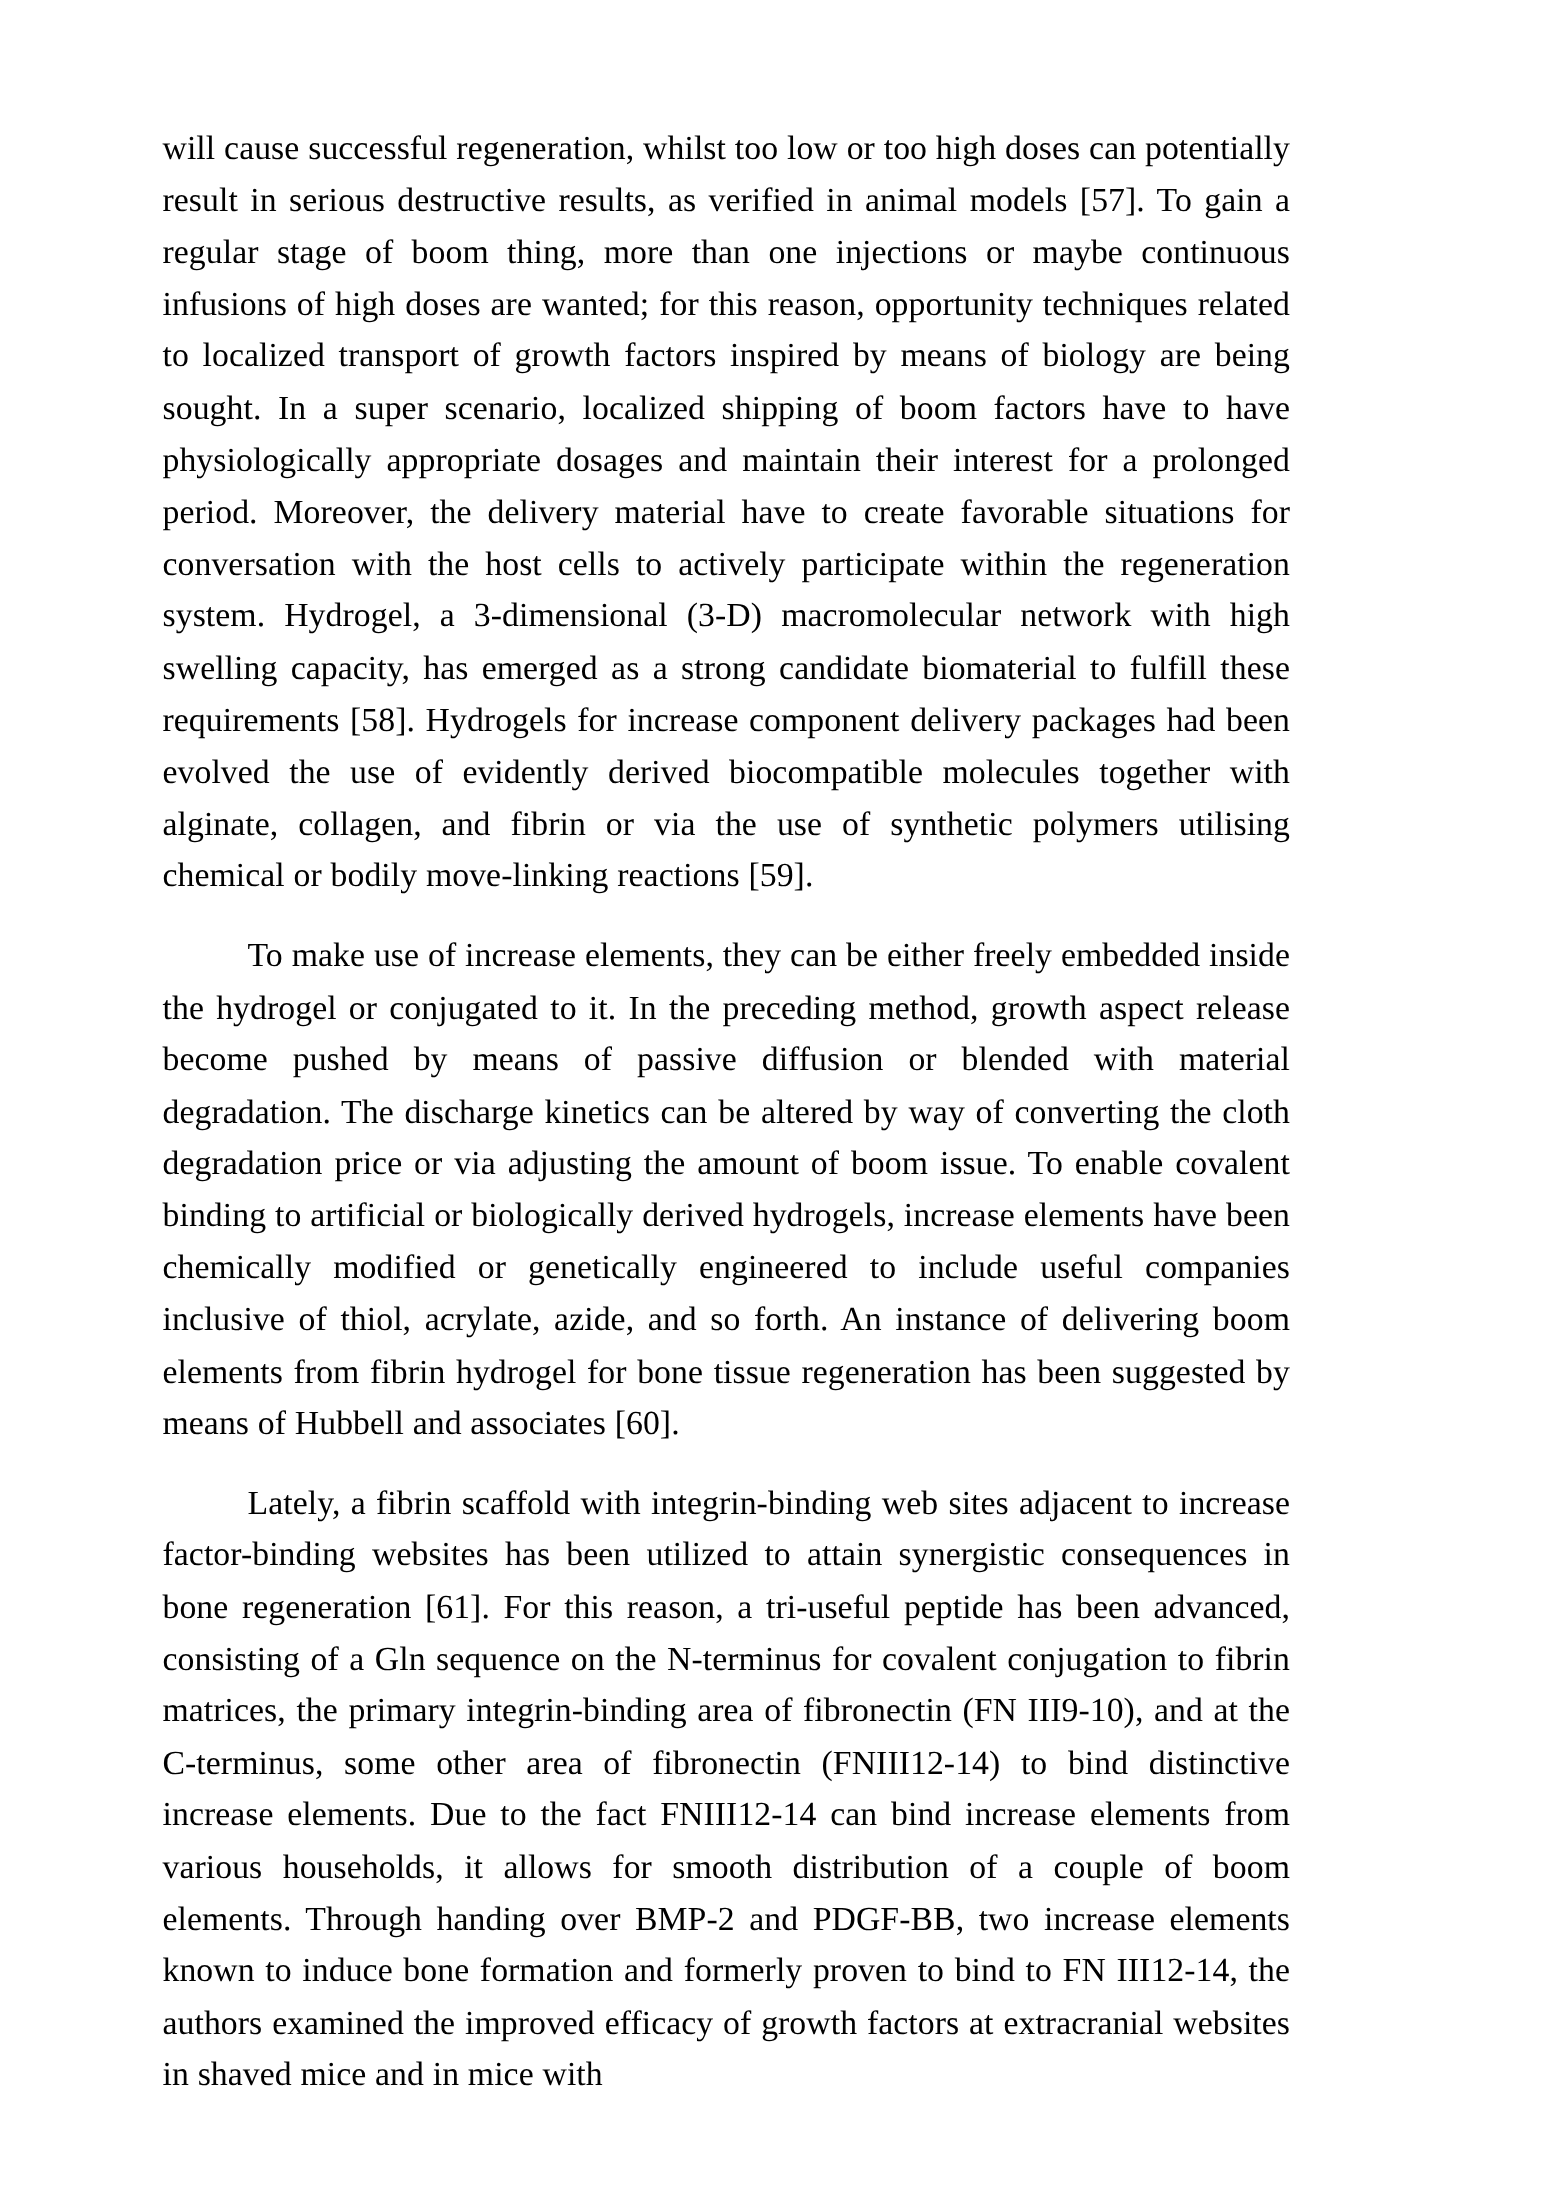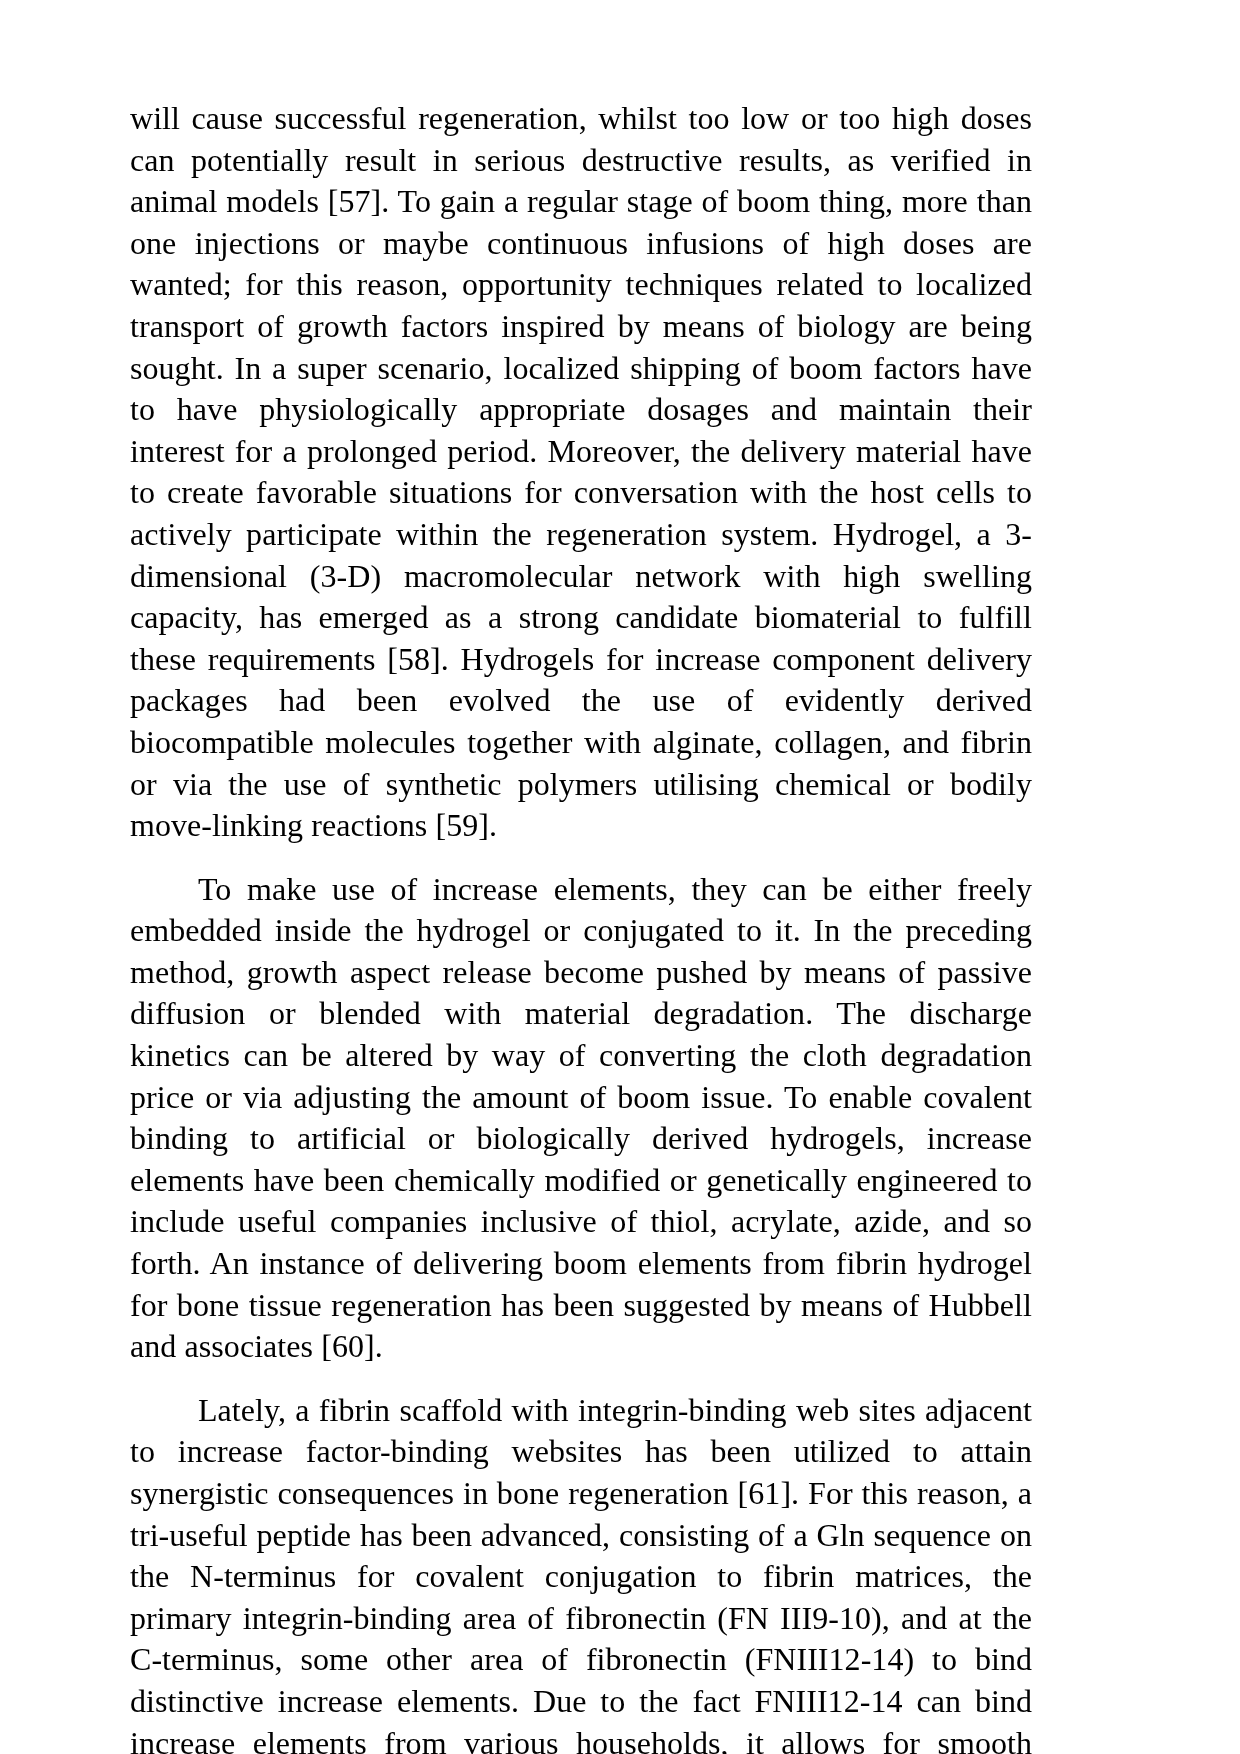--- a/index.html
+++ b/index.html
@@ -22,21 +22,21 @@
   .text-column {
     position: absolute;
     left: 130px;
     top: 98px;
     width: 902px;
   }
   .para {
     margin: 0;
     text-align: justify;
     text-justify: inter-word;
-    font-size: 32px;
+    font-size: 27px;
     line-height: 41.6px;
     letter-spacing: 0.05px;
     word-spacing: 0.2px;
     hyphens: none;
   }
   .para.indent {
     text-indent: 68px;
     margin-top: 22px;
   }
   .page-number {

